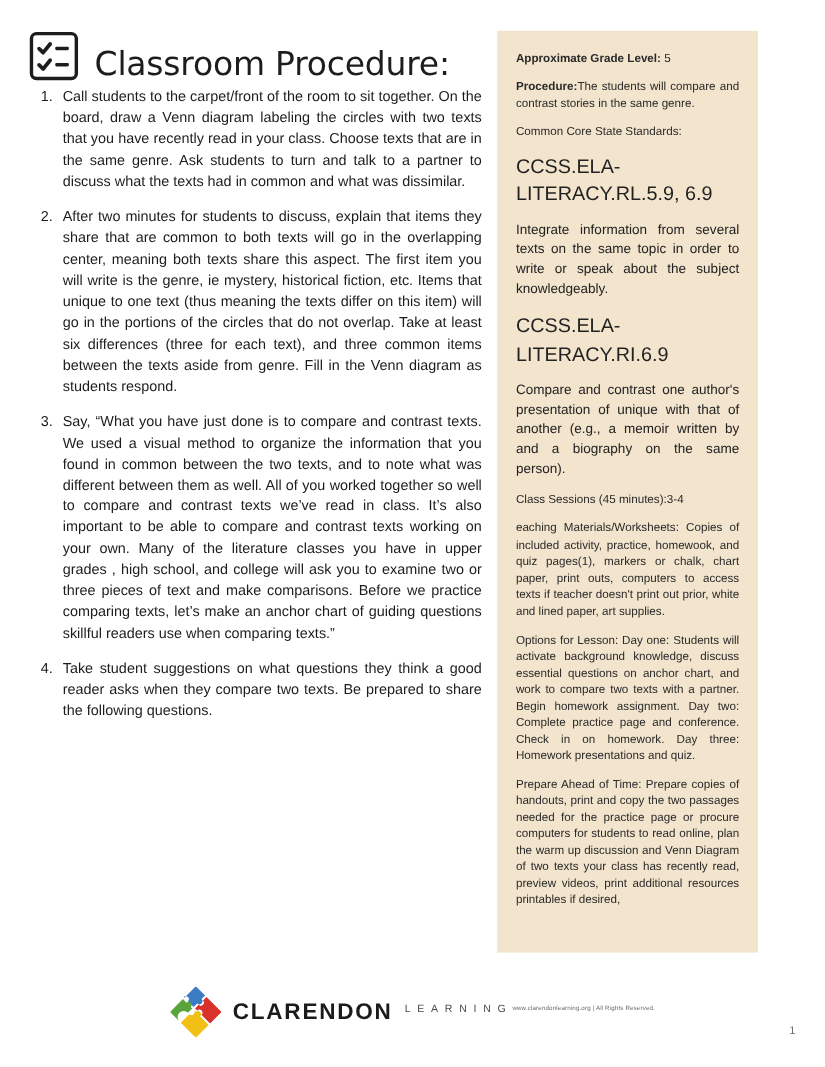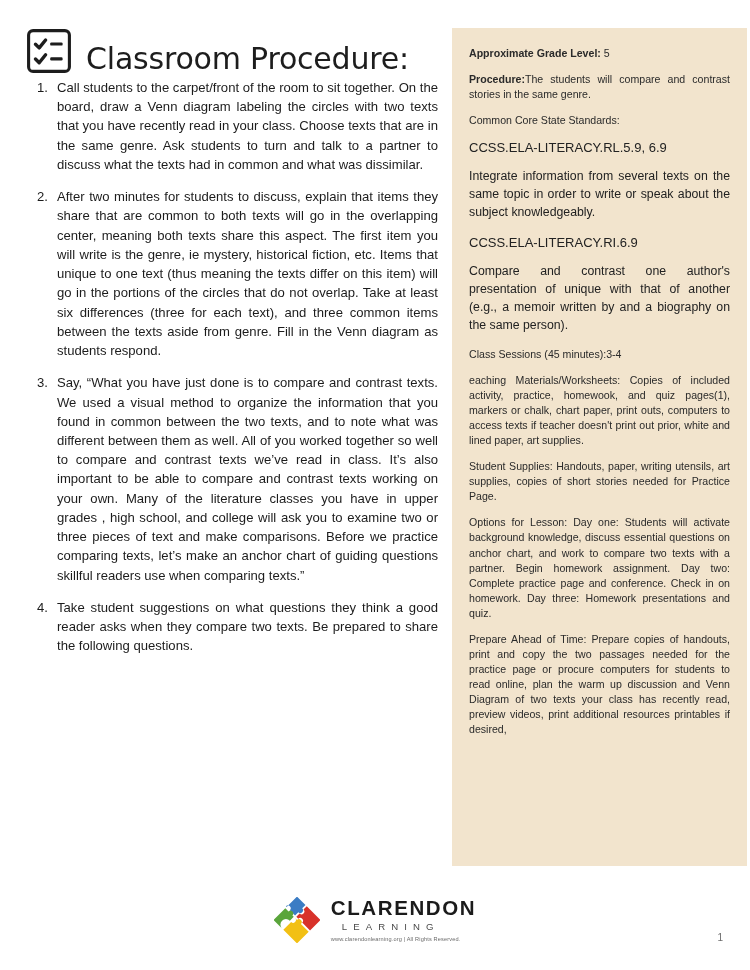--- a/index.html
+++ b/index.html
@@ -77,21 +77,21 @@
     width: 22px;
     text-align: right;
     font-size: 13.1px;
   }
 
   
   .sidebar {
     position: absolute;
     left: 452px;
     top: 28px;
-    width: 295px;
+    width: 237px;
     background: #f2e4cd;
     padding: 18px 17px 22px 17px;
     box-sizing: border-box;
     min-height: 838px;
   }
 
   .sb-block {
     font-size: 10.6px;
     line-height: 1.42;
     text-align: justify;
@@ -102,21 +102,21 @@
   .sb-block:last-child { margin-bottom: 0; }
 
   .sb-block b { font-weight: bold; }
 
   .sb-lead {
     font-weight: bold;
   }
 
   
   .sb-std-code {
-    font-size: 13px;
+    font-size: 18px;
     line-height: 1.4;
     color: #222;
     margin-bottom: 11px;
     text-align: left;
     font-family: "Liberation Sans", sans-serif;
   }
 
   .sb-std-text {
     font-size: 12.3px;
     line-height: 1.46;
@@ -138,21 +138,21 @@
   }
 
   .logo-wrap {
     display: flex;
     align-items: center;
     gap: 11px;
   }
 
   .logo-mark { width: 46px; height: 46px; flex: 0 0 46px; }
 
-  .logo-text { display: flex; flex-direction: column; }
+  .logo-text { display: flex; flex-direction: row; text-align: center; }
 
   .logo-name {
     font-size: 20.5px;
     letter-spacing: 1.6px;
     font-weight: bold;
     color: #1b1b1b;
     line-height: 1;
     font-family: "Liberation Sans", sans-serif;
   }
 
@@ -236,21 +236,20 @@
     <div class="sb-std-code">CCSS.ELA-LITERACY.RL.5.9, 6.9</div>
     <div class="sb-std-text">Integrate information from several texts on the same topic in order to write or speak about the subject knowledgeably.</div>
 
     <div class="sb-std-code">CCSS.ELA-LITERACY.RI.6.9</div>
     <div class="sb-std-text">Compare and contrast one author's presentation of unique with that of another (e.g., a memoir written by and a biography on the same person).</div>
 
     <div class="sb-block">Class Sessions (45 minutes):3-4</div>
 
     <div class="sb-block">eaching Materials/Worksheets: Copies of included activity, practice, homewook, and quiz pages(1), markers or chalk, chart paper, print outs, computers to access texts if teacher doesn't print out prior, white and lined paper, art supplies.</div>
 
-    <div class="sb-block">Student Supplies: Handouts, paper, writing utensils, art supplies, copies of short stories needed for Practice Page.</div>
 
     <div class="sb-block">Options for Lesson: Day one: Students will activate background knowledge, discuss essential questions on anchor chart, and work to compare two texts with a partner. Begin homework assignment. Day two: Complete practice page and conference. Check in on homework. Day three: Homework presentations and quiz.</div>
 
     <div class="sb-block">Prepare Ahead of Time: Prepare copies of handouts, print and copy the two passages needed for the practice page or procure computers for students to read online, plan the warm up discussion and Venn Diagram of two texts your class has recently read, preview videos, print additional resources printables if desired,</div>
 
   </aside>
 
   <div class="footer">
     <div class="logo-wrap">
       <svg class="logo-mark" viewBox="0 0 100 100">

